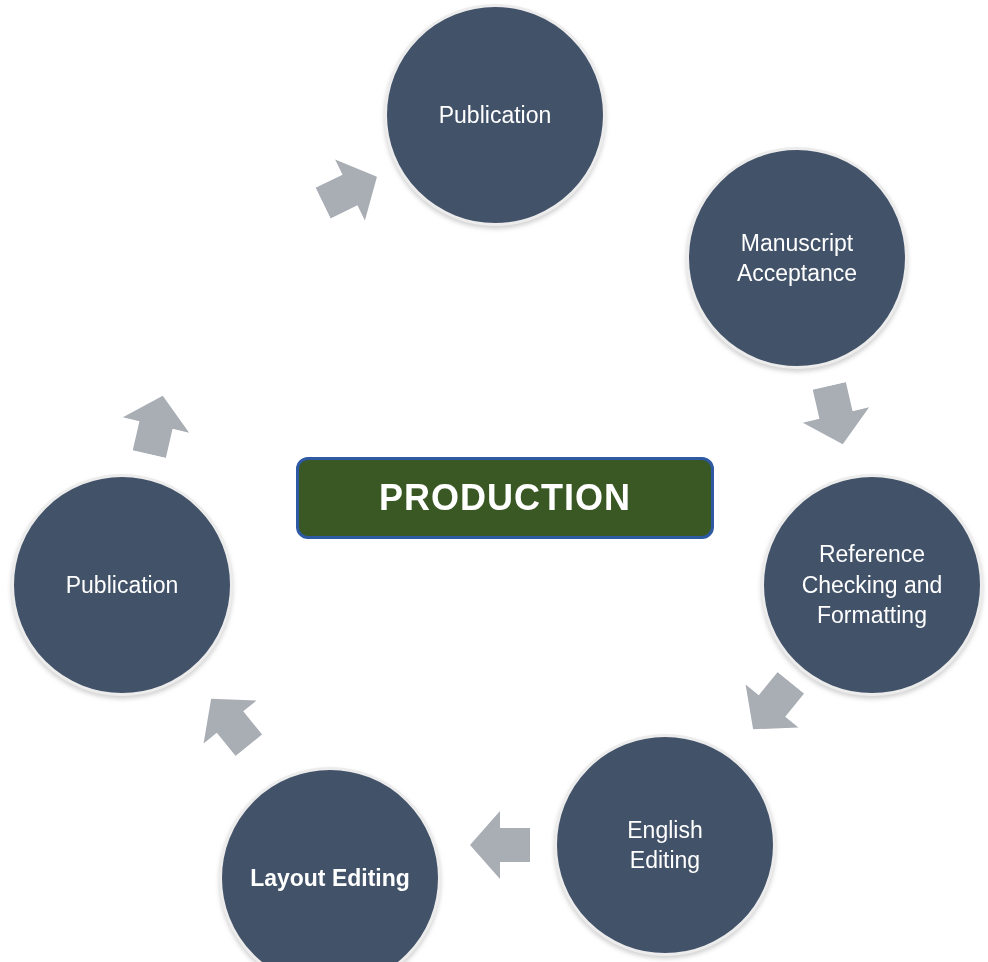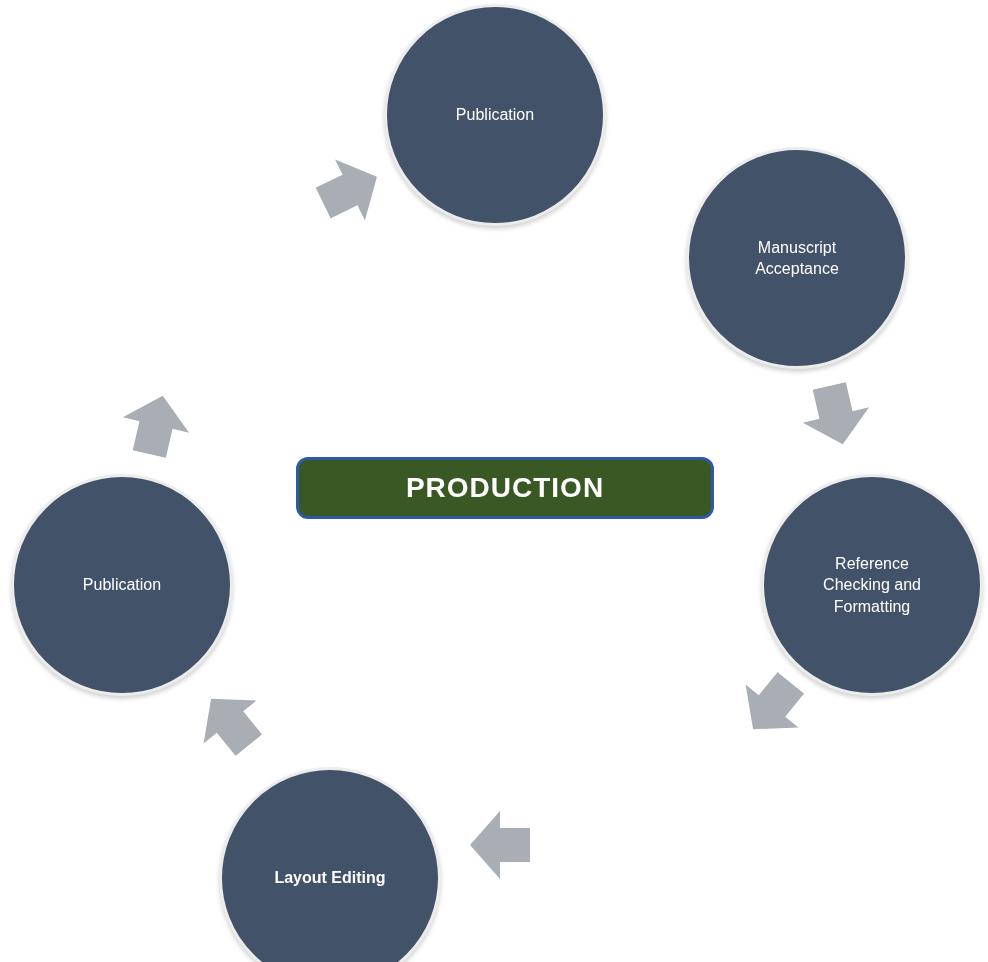--- a/index.html
+++ b/index.html
@@ -24,43 +24,43 @@
     position:absolute;
     width:222px;height:222px;
     box-sizing:border-box;
     border-radius:50%;
     background:var(--node-fill);
     border:3px solid var(--node-ring);
     box-shadow:0 3px 4px rgba(175,175,175,0.55);
     display:flex;align-items:center;justify-content:center;
     text-align:center;
     color:var(--node-text);
-    font-size:16px;
+    font-size:23px;
     line-height:1.32;
     white-space:pre-line;
   }
   .node-publication{left:384px;top:4px;}
   .node-manuscript{left:686px;top:147px;}
   .node-reference{left:761px;top:474px;}
   .node-english{left:554px;top:734px;}
   .node-layout{left:219px;top:767px;font-weight:bold;}
   .node-proofreading{left:11px;top:474px;}
   .node-finalxml{left:87px;top:147px;}
 
   .center-box{
     position:absolute;
     left:296px;top:457px;
-    width:418px;height:62px;
+    width:418px;height:82px;
     box-sizing:border-box;
     background:var(--center-fill);
     border:3px solid var(--center-border);
     border-radius:12px;
     display:flex;align-items:center;justify-content:center;
     color:var(--center-text);
-    font-size:28px;
+    font-size:36px;
     font-weight:bold;
     letter-spacing:1px;
   }
 
   .arrow{
     position:absolute;
     width:60px;height:70px;
   }
   .arrow svg{display:block;width:100%;height:100%;}
   .arrow polygon{fill:var(--arrow);}
@@ -84,20 +84,24 @@
     <span>Reference
 Checking and
 Formatting</span>
   </div>
 
   <div class="node node-manuscript">
     <span>Manuscript
 Acceptance</span>
   </div>
 
+  <div class="node node-english">
+    <span>English
+Editing</span>
+  </div>
 
   <div class="node node-layout">
     <span>Layout Editing</span>
   </div>
 
   <div class="node node-proofreading">
     <span>Publication</span>
   </div>
 
 

